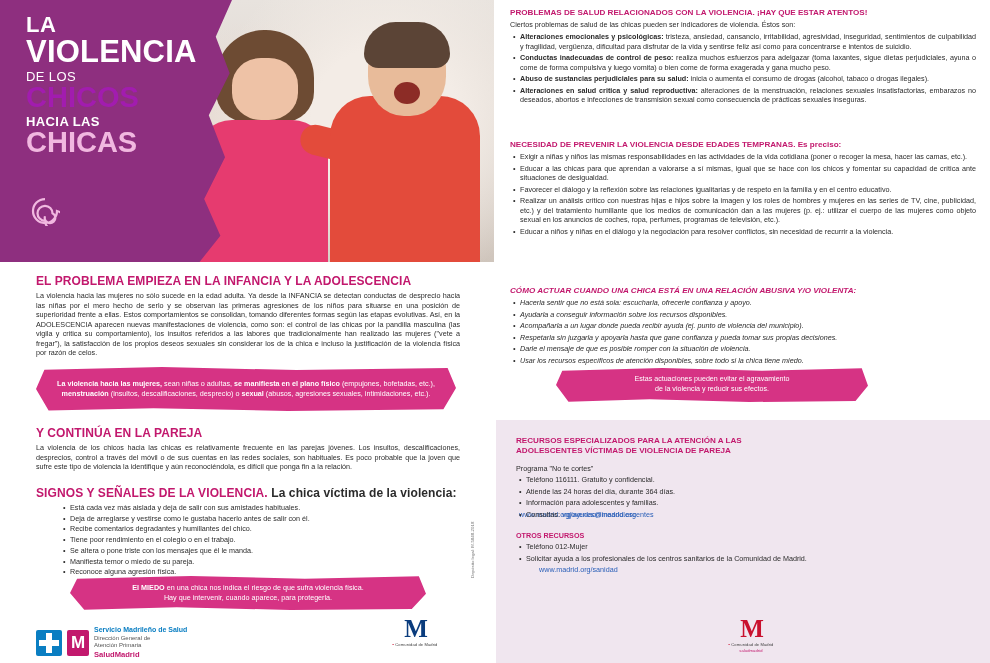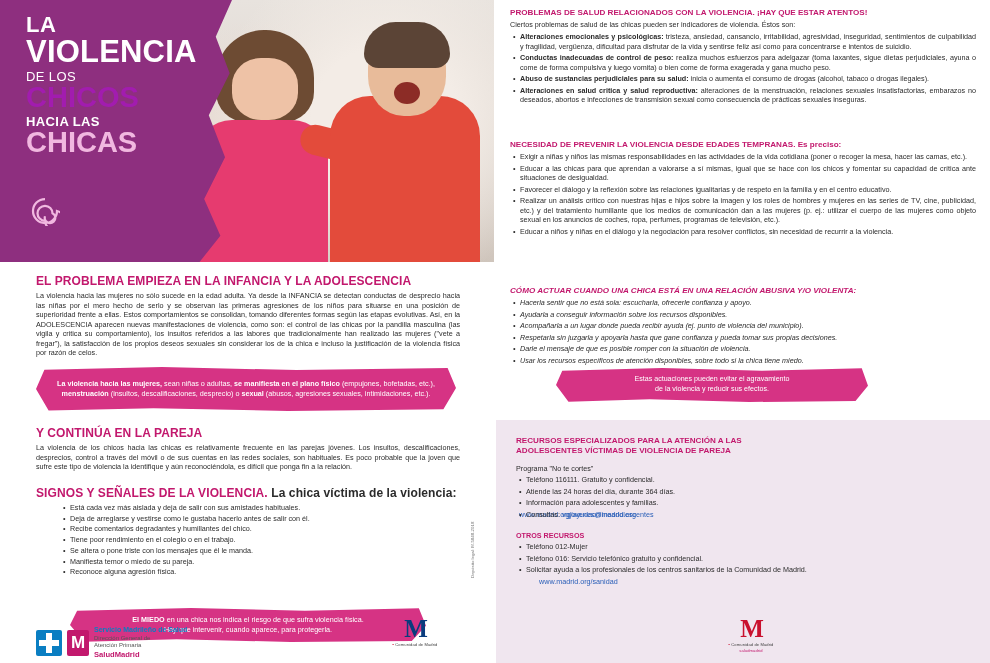--- a/index.html
+++ b/index.html
@@ -56,21 +56,21 @@
   p.body{margin:0 0 4px 0;line-height:1.33;text-align:justify;}
   ul.bul{margin:0;padding:0 0 0 10px;list-style:none;}
   ul.bul li{position:relative;line-height:1.35;margin-bottom:1px;}
   ul.bul li:before{content:"•";position:absolute;left:-7px;top:0;color:#2b2b2b;}
 
   
   .quote{position:absolute;color:#ffffff;text-align:center;font-size:7.2px;line-height:1.4;
      background:#d63384;display:flex;align-items:center;justify-content:center;padding:6px 14px;box-sizing:border-box;}
   .quote.q1{left:36px;top:367px;width:420px;height:44px;
      clip-path:polygon(2% 6%, 30% 0, 62% 7%, 98% 2%, 100% 48%, 97% 96%, 60% 100%, 28% 94%, 3% 99%, 0 50%);}
-  .quote.q2{left:70px;top:608px;width:356px;height:34px;
+  .quote.q2{left:70px;top:576px;width:356px;height:34px;
      clip-path:polygon(2% 8%, 34% 0, 66% 8%, 98% 1%, 100% 52%, 96% 97%, 62% 100%, 30% 92%, 4% 99%, 0 50%);}
   .quote b{font-weight:bold;}
 
   
   .logo-smadrid{position:absolute;left:36px;top:626px;display:flex;align-items:center;gap:5px;}
   .sm-cross{width:26px;height:26px;background:#0a7ec2;position:relative;border-radius:2px;}
   .sm-cross:before{content:"";position:absolute;left:10px;top:3px;width:6px;height:20px;background:#fff;}
   .sm-cross:after{content:"";position:absolute;left:3px;top:10px;width:20px;height:6px;background:#fff;}
   .sm-m{width:22px;height:26px;background:#c2186d;color:#fff;font-weight:bold;font-size:17px;display:flex;align-items:center;justify-content:center;border-radius:2px;}
   .sm-text{font-size:6px;line-height:1.25;}
@@ -250,21 +250,20 @@
         <li>Teléfono 116111. Gratuito y confidencial.</li>
         <li style="list-style:none;"><span style="margin-left:0;">Atiende las 24 horas del día, durante 364 días.</span></li>
         <li>Información para adolescentes y familias.</li>
         <li><span>Consultas:</span> <a class="link" href="#">vgjovenes@madrid.org</a></li>
       </ul>
       <div style="margin-left:3px;margin-top:-11px;"><a class="link" href="#">www.madrid.org/ayudaonlineadolescentes</a></div>
 
       <div class="res-sub" style="margin-top:12px;color:#c2186d;">OTROS RECURSOS</div>
       <ul class="rbul" style="margin-top:2px;">
         <li>Teléfono 012-Mujer</li>
-        <li>Teléfono 016: Servicio telefónico gratuito y confidencial.</li>
         <li>Solicitar ayuda a los profesionales de los centros sanitarios de la Comunidad de Madrid.</li>
       </ul>
       <div style="margin-left:3px;padding-left:20px;"><a class="link" href="#">www.madrid.org/sanidad</a></div>
     </div>
 
     <div style="position:absolute;left:225px;top:196px;width:60px;text-align:center;">
       <div class="cm-mark">M</div>
       <div class="cm-sub"><span class="red">▪</span> <span>Comunidad de Madrid</span></div>
       <div class="cm-sub" style="color:#c2186d;">saludmadrid</div>
     </div>

